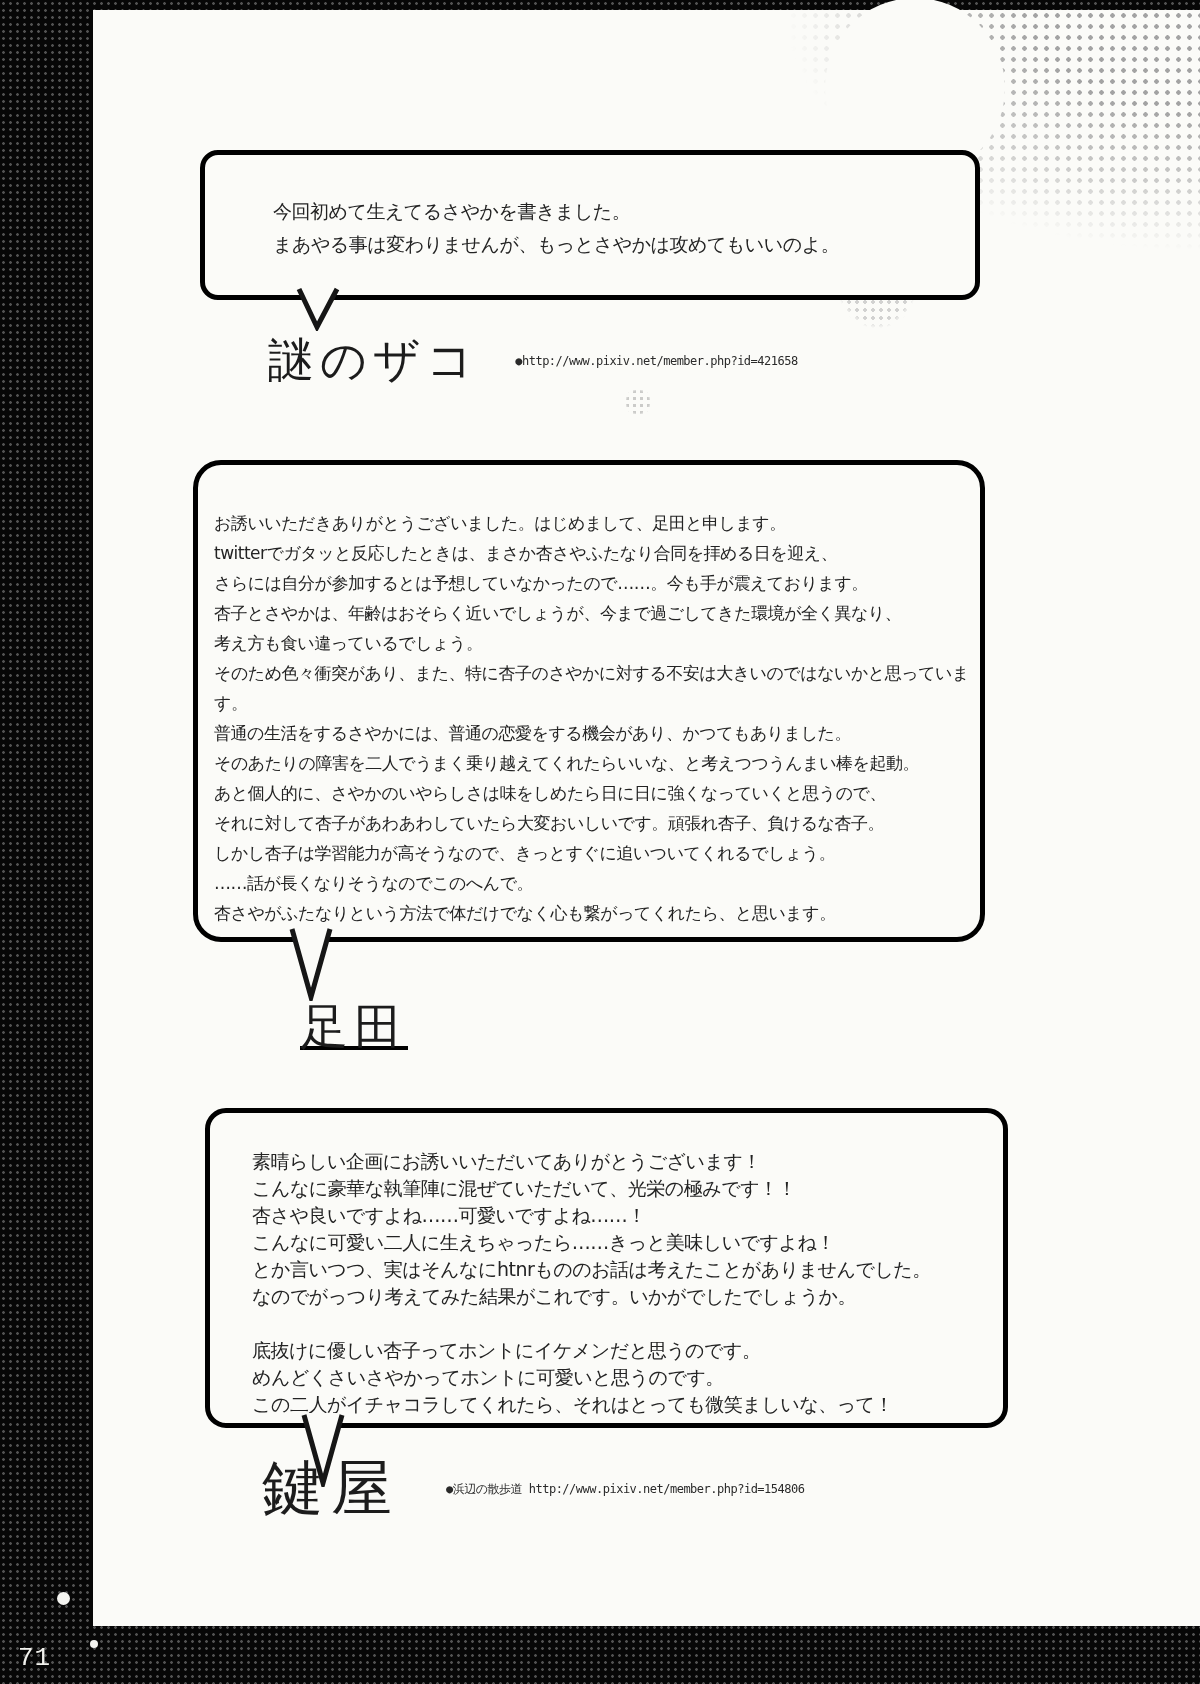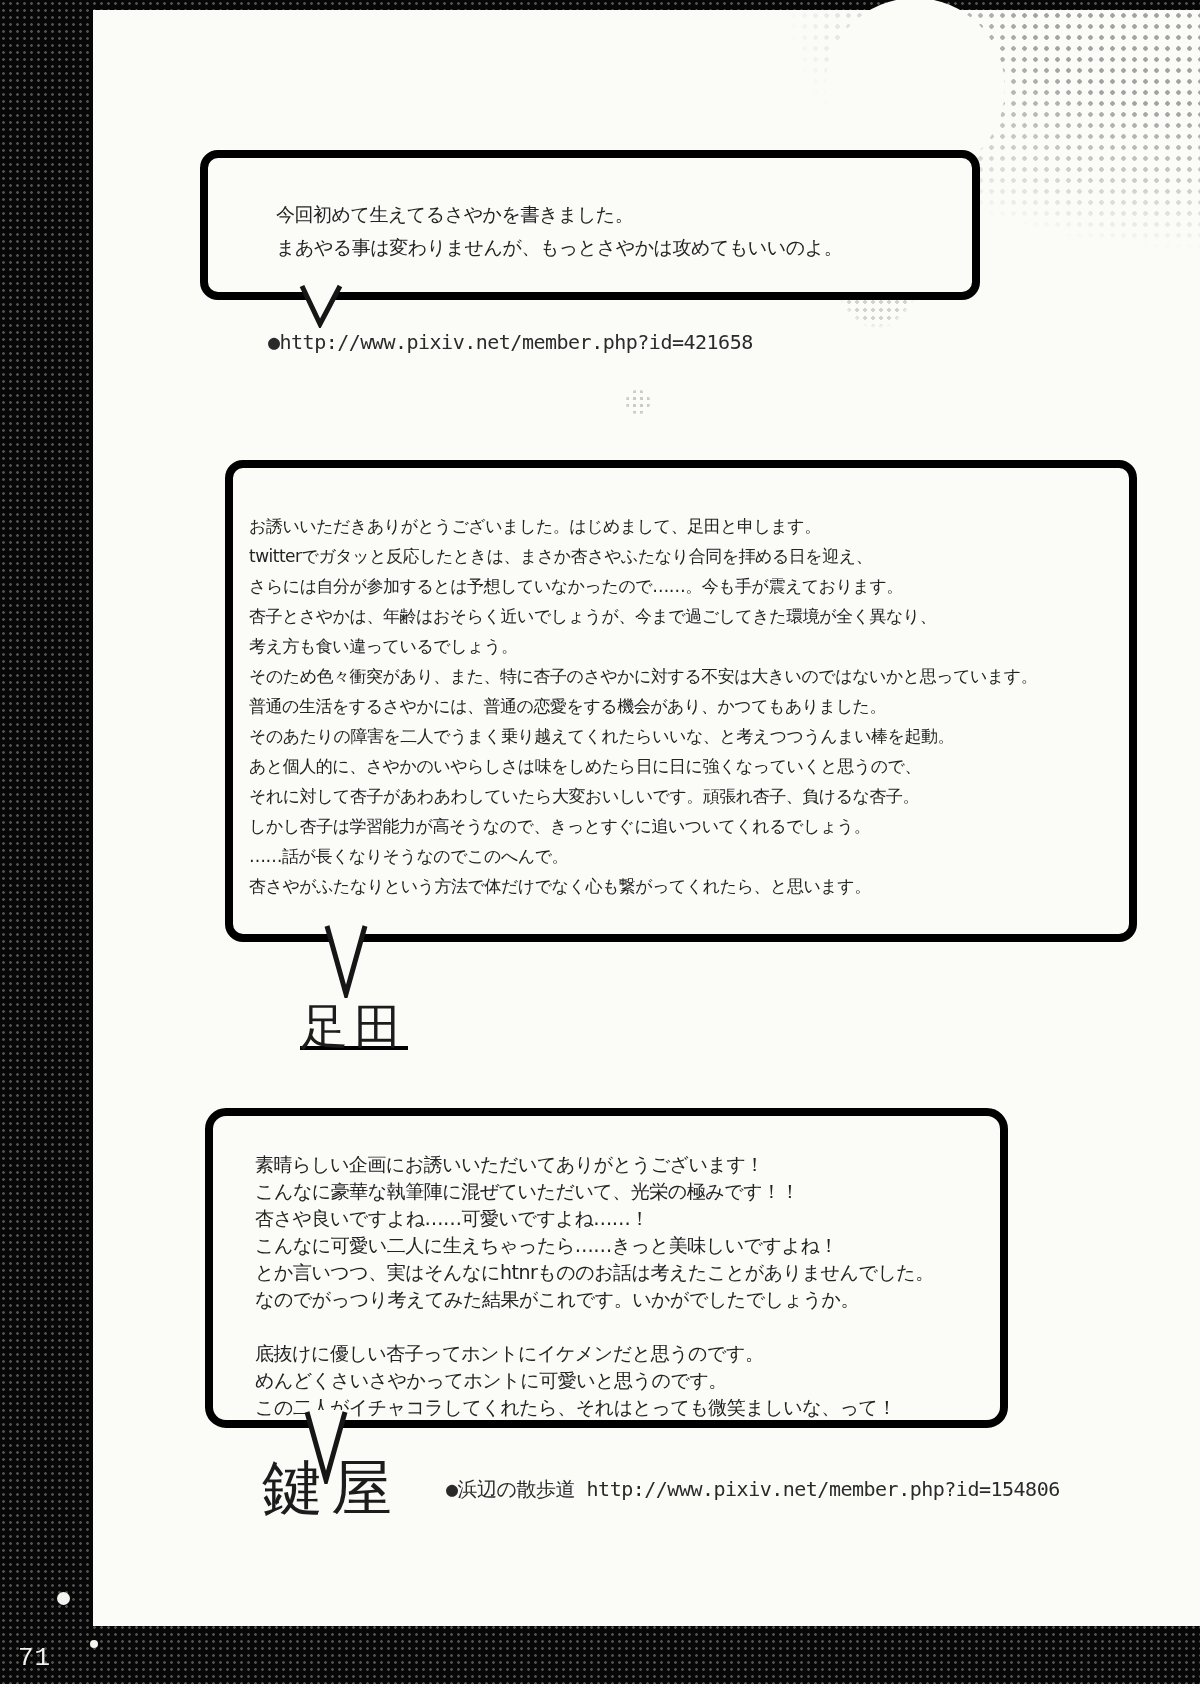--- a/index.html
+++ b/index.html
@@ -38,41 +38,41 @@
     background-image:radial-gradient(circle,#9c9c9c 1.5px, transparent 1.9px);
     background-size:7px 7px;
     -webkit-mask-image:radial-gradient(circle,#000 55%, transparent 70%);
     mask-image:radial-gradient(circle,#000 55%, transparent 70%);
   }
   .frame-dot{position:absolute;border-radius:50%;background:#f4f4f0;}
   .frame-dot.d1{left:57px;top:1592px;width:13px;height:13px;}
   .frame-dot.d2{left:90px;top:1640px;width:8px;height:8px;}
   
   .bubble{
-    position:absolute;background:#fbfbf8;border:8px solid #000000;border-radius:18px;
+    position:absolute;background:#fbfbf8;border:5px solid #000000;border-radius:18px;
     box-sizing:border-box;z-index:1;
   }
   .bubble-text{
     white-space:pre-line;color:#232323;
   }
   .bubble1{left:107px;top:140px;width:780px;height:150px;}
   .bubble1 .bubble-text{padding:40px 16px 0 68px;font-size:19px;line-height:33px;letter-spacing:-0.5px;}
-  .bubble2{left:132px;top:450px;width:912px;height:482px;}
+  .bubble2{left:100px;top:450px;width:792px;height:482px;border-radius:28px;}
   .bubble2 .bubble-text{padding:43px 10px 0 16px;font-size:17px;line-height:30px;letter-spacing:-0.5px;}
   .bubble3{left:112px;top:1098px;width:803px;height:320px;border-radius:21px;}
   .bubble3 .bubble-text{padding:35px 12px 0 42px;font-size:19px;line-height:27px;letter-spacing:-0.5px;}
   .tail{position:absolute;left:90px;z-index:2;line-height:0;}
   .tail-short{bottom:-36px;}
   .tail-long{bottom:-64px;}
   
   .author-row{position:absolute;display:flex;align-items:center;z-index:1;}
   .author-name{color:#1c1c1c;letter-spacing:6px;white-space:nowrap;}
   .author-credit{
     font-family:"DejaVu Sans Mono","Liberation Mono",monospace;
-    color:#2a2a2a;font-size:20px;white-space:nowrap;letter-spacing:-0.5px;text-align:right;
+    color:#2a2a2a;font-size:12px;white-space:nowrap;letter-spacing:-0.5px;text-align:right;
   }
   .row1{left:175px;top:320px;gap:36px;}
   .row1 .author-name{font-size:46px;}
   .row2{left:207px;top:985px;gap:52px;text-decoration:underline;}
   .row2 .author-name{font-size:48px;}
   .row3{left:169px;top:1438px;gap:46px;}
   .row3 .author-name{font-size:61px;letter-spacing:8px;}
   
   .page-number{
     position:absolute;left:18px;top:1598px;color:#f2f2ee;font-size:26px;
@@ -93,20 +93,21 @@
     <div class="bubble-text">今回初めて生えてるさやかを書きました。
 まあやる事は変わりませんが、もっとさやかは攻めてもいいのよ。</div>
     <div class="tail tail-short">
       <svg width="46" height="44" viewBox="0 0 46 44">
         <polygon points="4,0 42,0 22,40" fill="#fbfbf8"></polygon>
         <polyline points="4,2 22,40 42,2" fill="none" stroke="#161616" stroke-width="5"></polyline>
       </svg>
     </div>
   </div>
   <div class="author-row row1">
+    <div class="author-name">謎のザコ</div>
     <div class="author-credit">●http://www.pixiv.net/member.php?id=421658</div>
   </div>
 
   <div class="bubble bubble2">
     <div class="bubble-text">お誘いいただきありがとうございました。はじめまして、足田と申します。
 twitterでガタッと反応したときは、まさか杏さやふたなり合同を拝める日を迎え、
 さらには自分が参加するとは予想していなかったので……。今も手が震えております。
 杏子とさやかは、年齢はおそらく近いでしょうが、今まで過ごしてきた環境が全く異なり、
 考え方も食い違っているでしょう。
 そのため色々衝突があり、また、特に杏子のさやかに対する不安は大きいのではないかと思っています。

